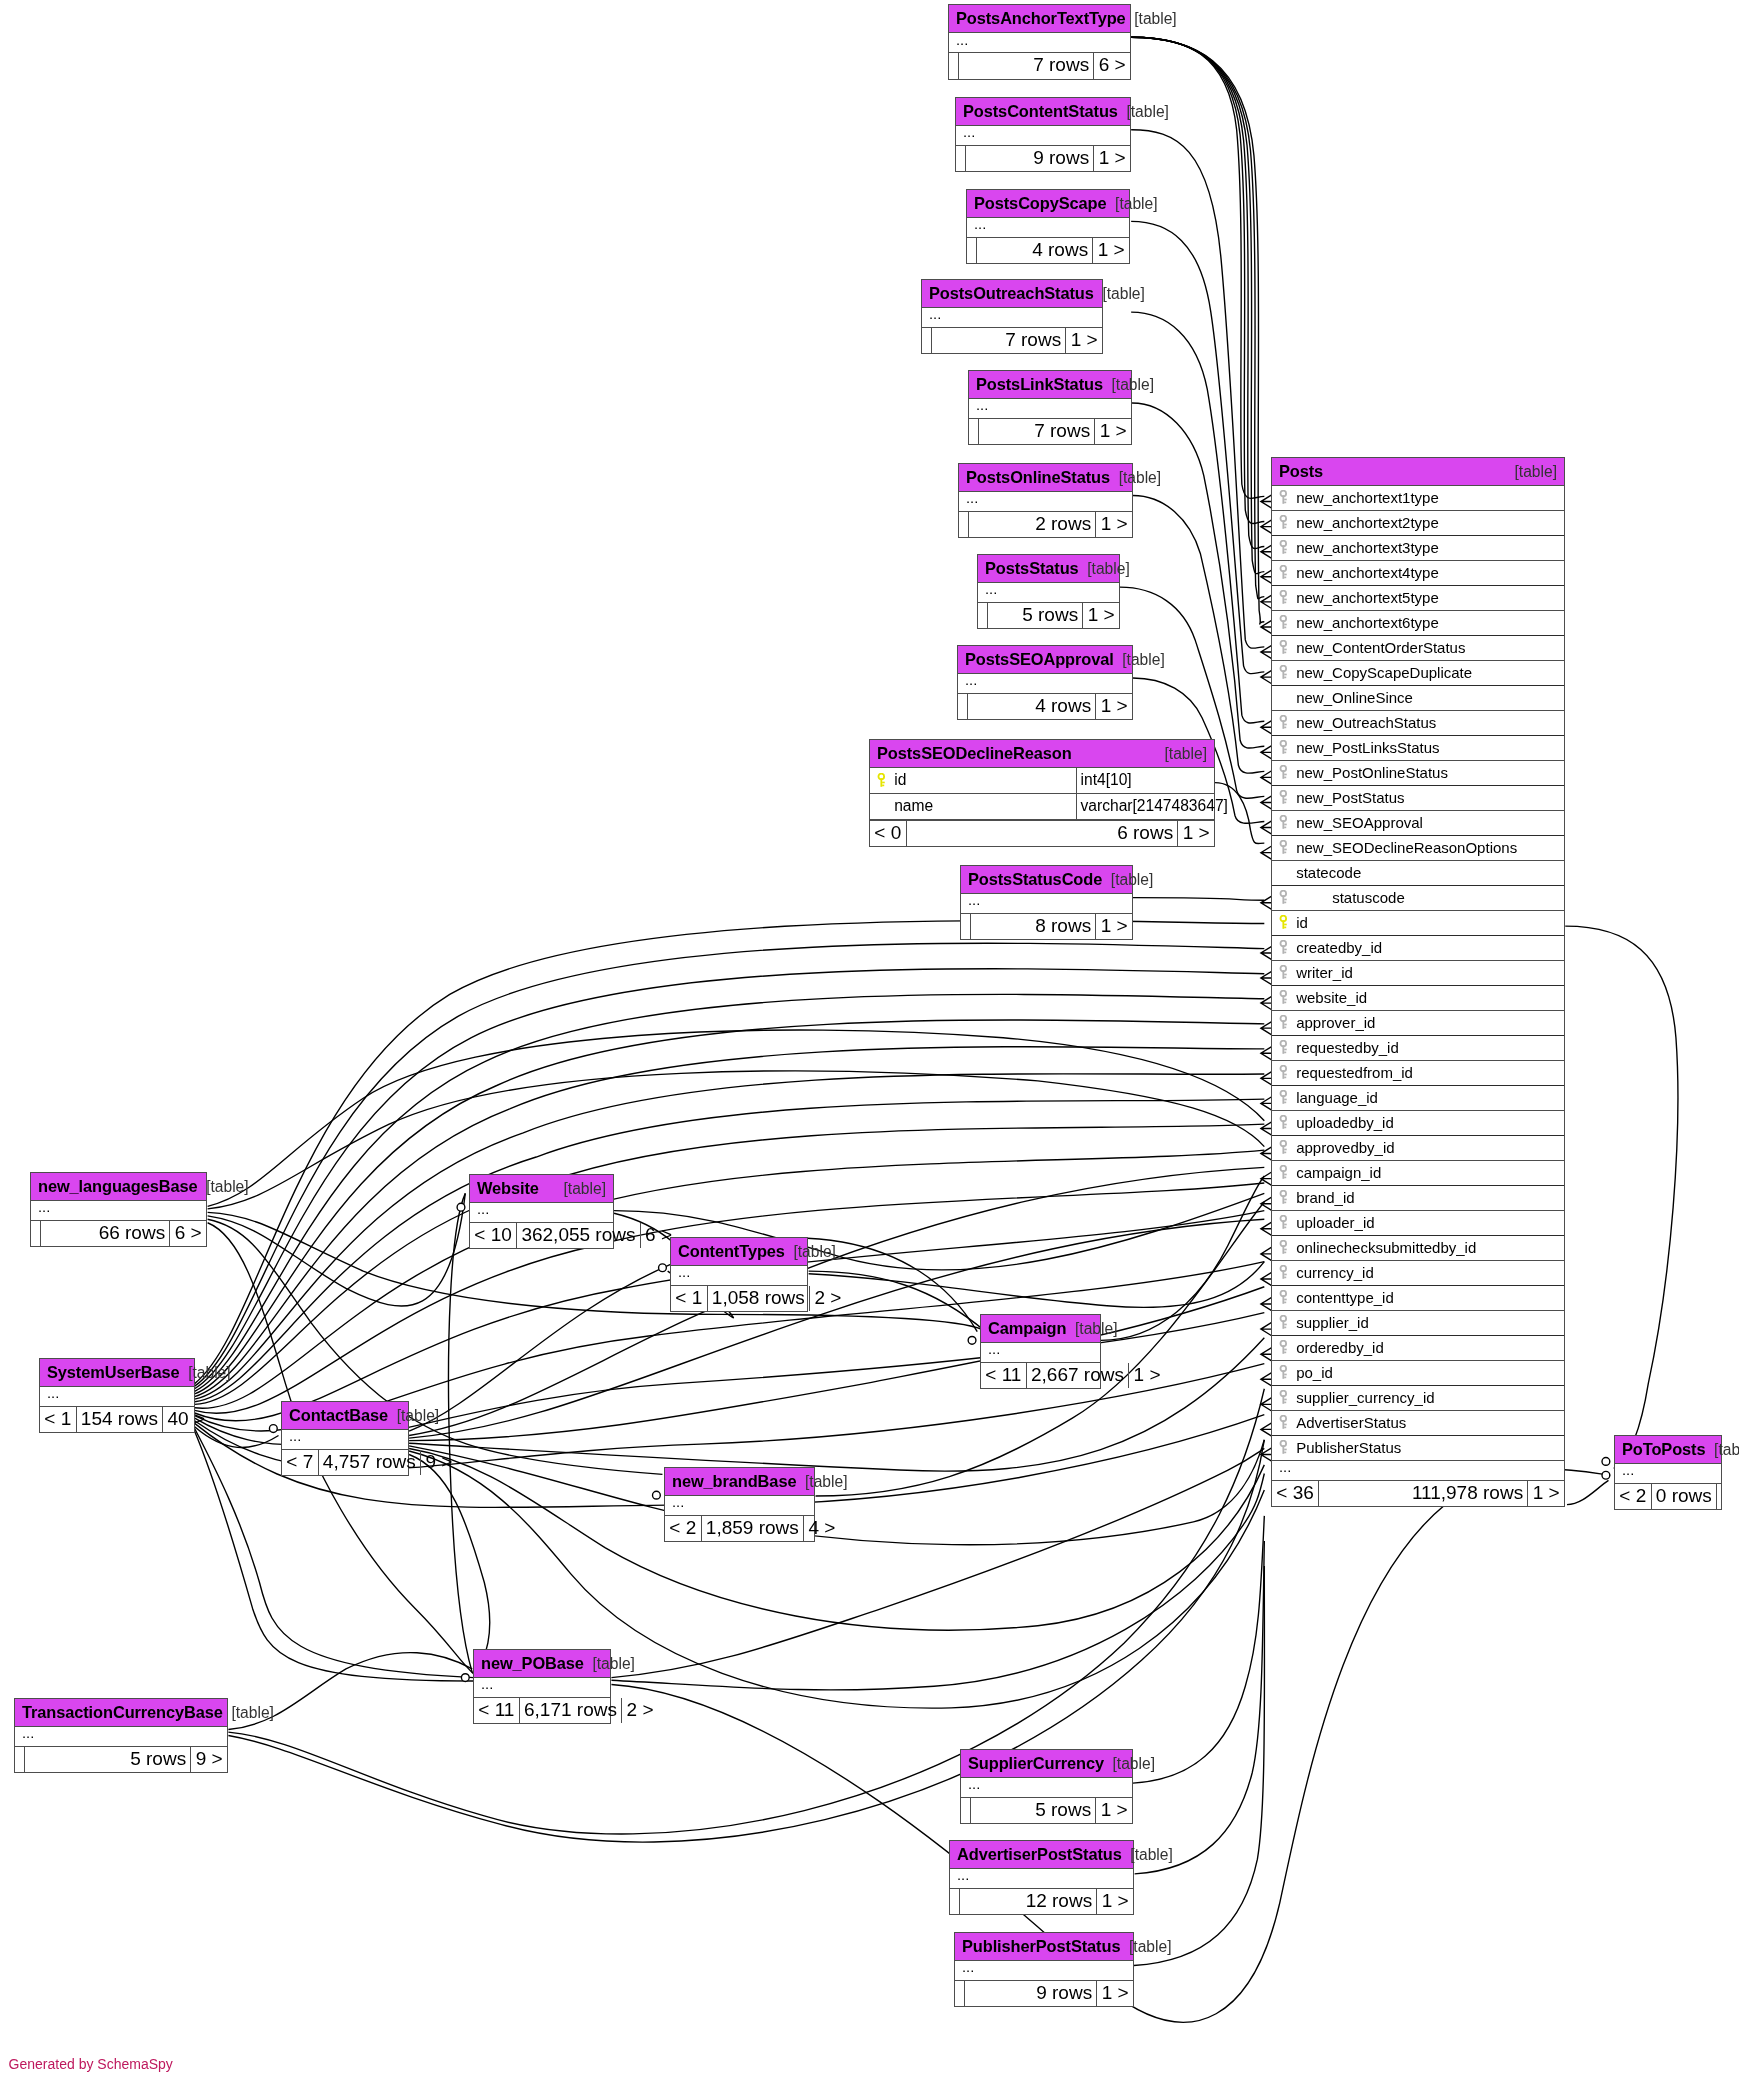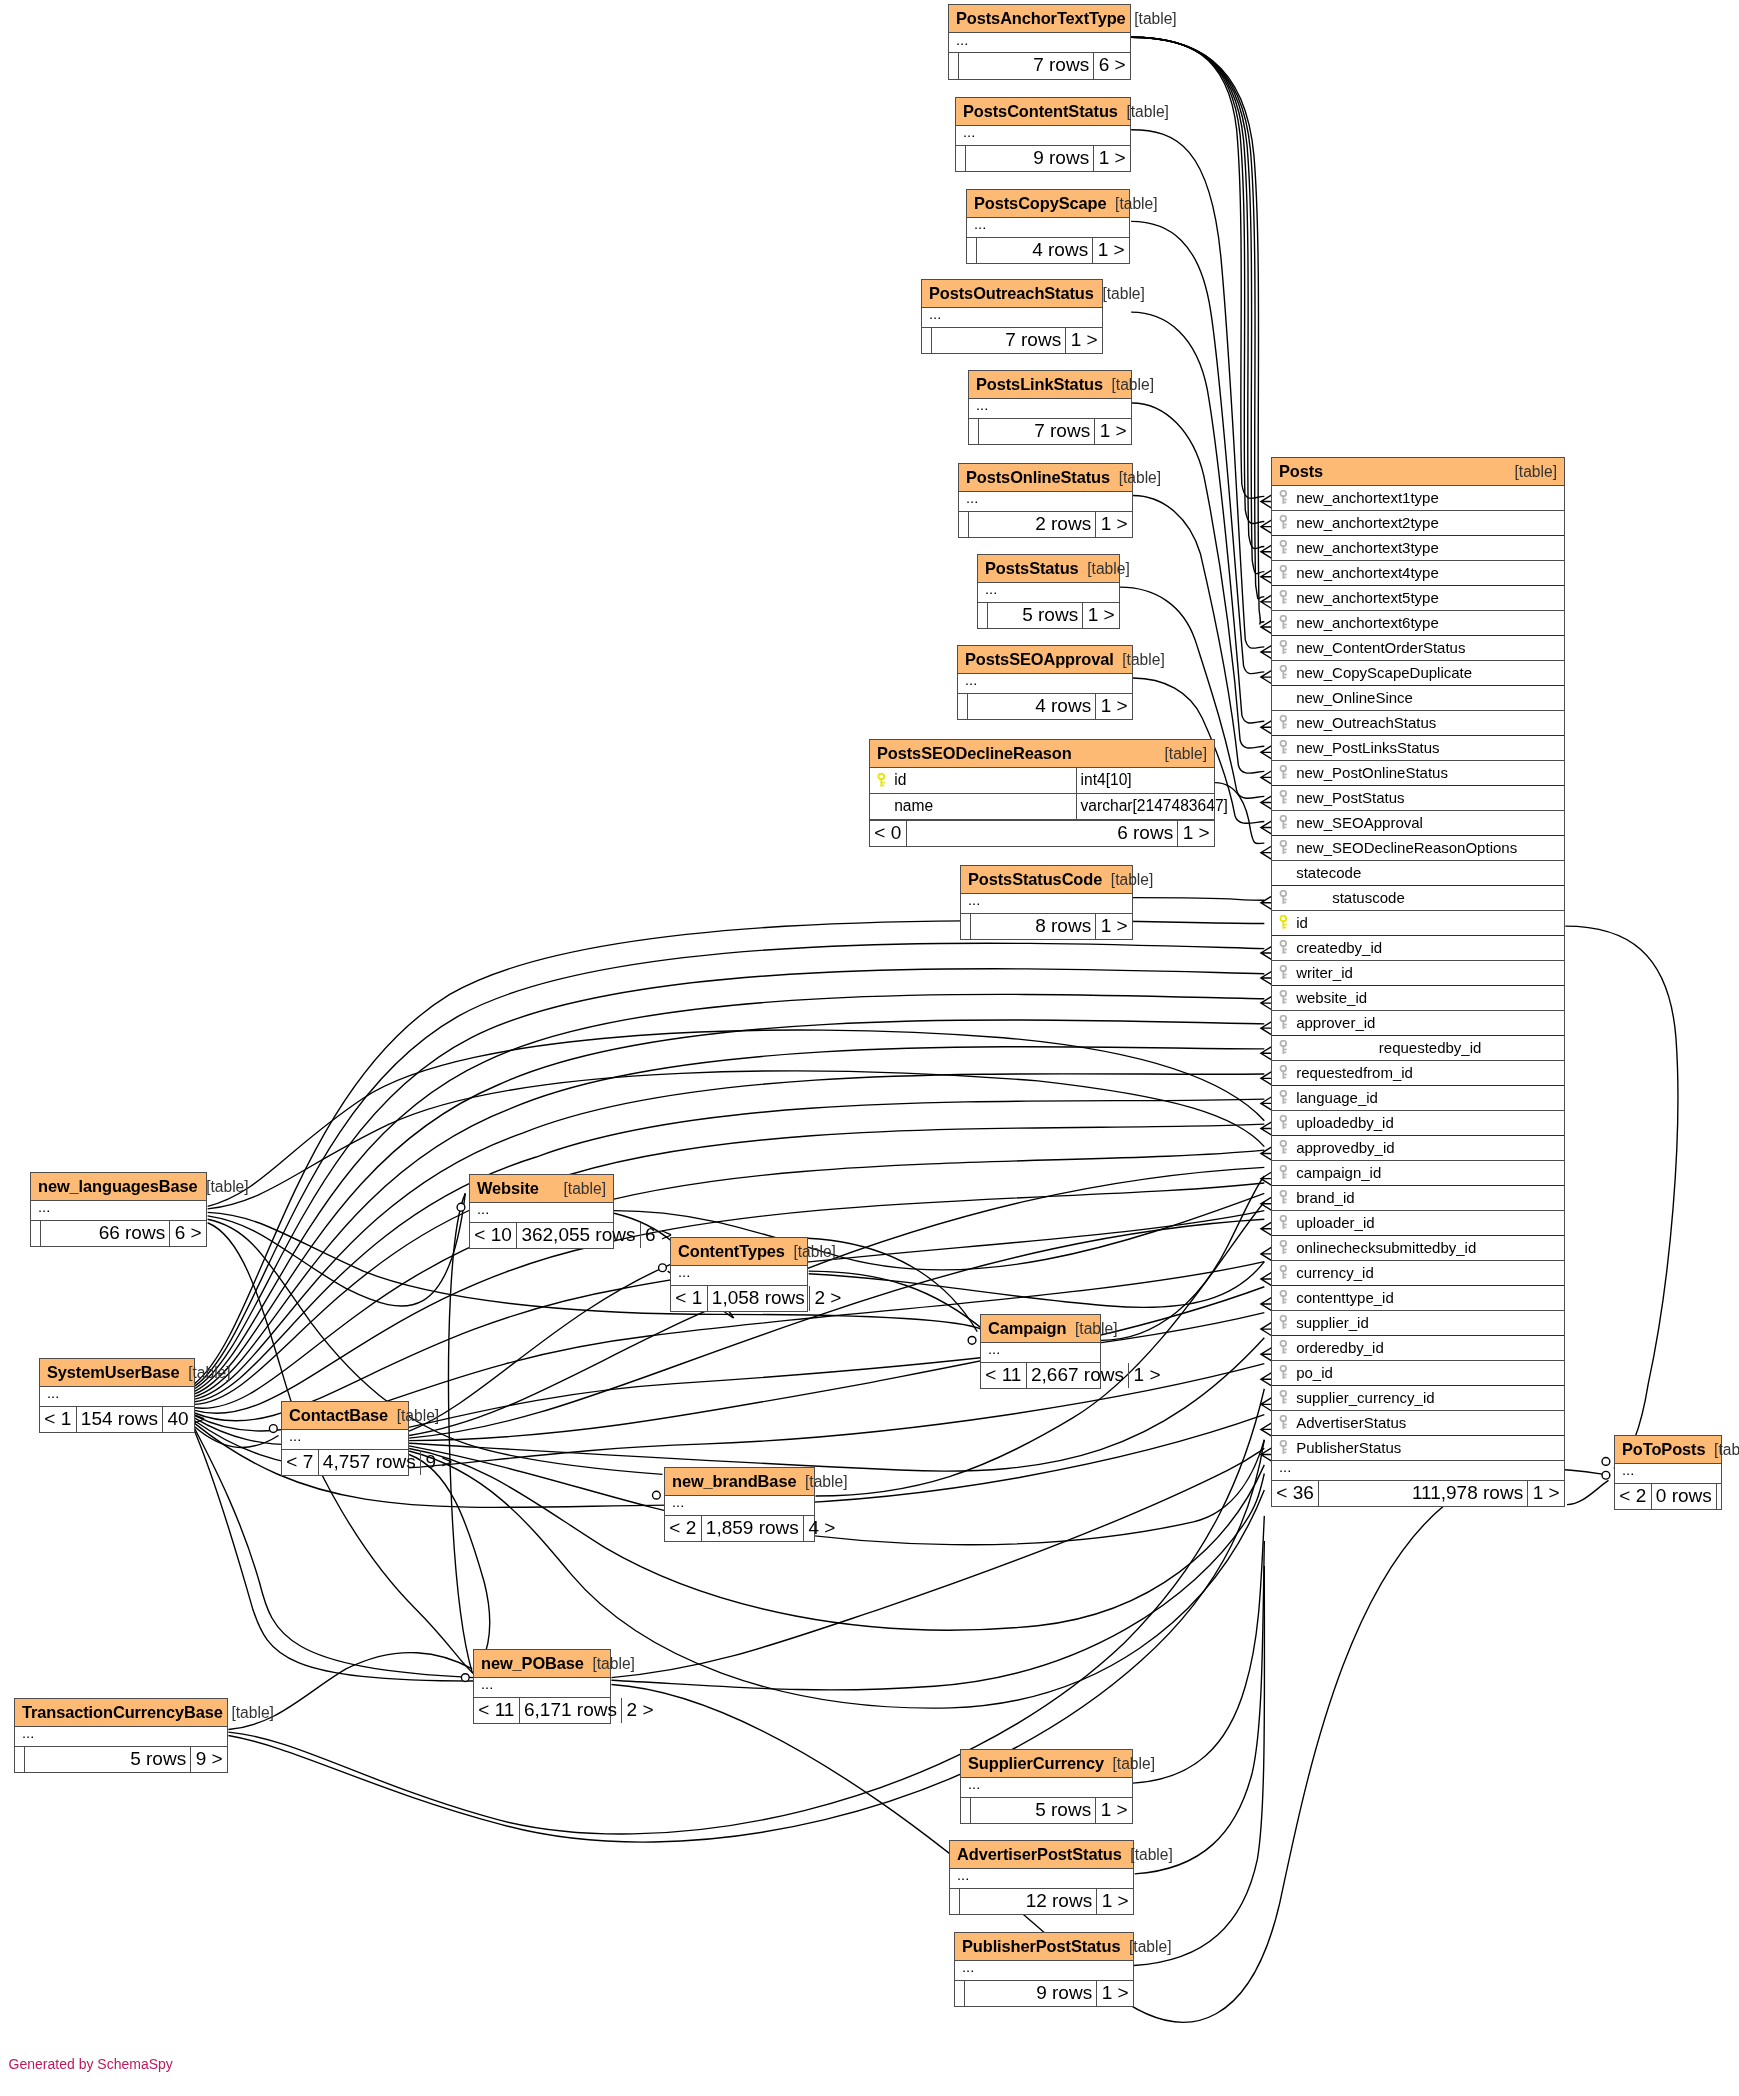--- a/index.html
+++ b/index.html
@@ -28,21 +28,21 @@
   }
   .node {
     position: absolute;
     border: 1.7px solid #4d4d4d;
     background: #ffffff;
     box-sizing: border-box;
     font-size: 15.6px;
     color: #000000;
   }
   .node .hdr {
-    background: #fdba74;
+    background: #d946ef;
     border-bottom: 0.9px solid #4d4d4d;
     padding: 3.5px 7px 4.3px 7px;
     display: flex;
     align-items: baseline;
     justify-content: space-between;
     white-space: nowrap;
   }
   .node .hdr .tname {
     font-weight: bold;
     font-size: 16.4px;
@@ -760,21 +760,21 @@
         </div>
         <div class="row thick" style="height: 25px;">
           <span class="keycell"><svg width="8.6" height="15.6" viewBox="0 0 10 18">
               <circle cx="5" cy="4" r="3.3" fill="none" stroke="#b3b3b3" stroke-width="2.1"></circle>
               <rect x="4" y="6" width="2.1" height="10" fill="#b3b3b3"></rect>
               <rect x="6" y="10" width="3" height="1.9" fill="#b3b3b3"></rect>
               <rect x="6" y="13.4" width="2.4" height="1.9" fill="#b3b3b3"></rect>
             </svg></span>
           <span class="colname">approver_id</span>
         </div>
-        <div class="row" style="height: 25px; text-align: center;">
+        <div class="row" style="height: 25px;">
           <span class="keycell"><svg width="8.6" height="15.6" viewBox="0 0 10 18">
               <circle cx="5" cy="4" r="3.3" fill="none" stroke="#b3b3b3" stroke-width="2.1"></circle>
               <rect x="4" y="6" width="2.1" height="10" fill="#b3b3b3"></rect>
               <rect x="6" y="10" width="3" height="1.9" fill="#b3b3b3"></rect>
               <rect x="6" y="13.4" width="2.4" height="1.9" fill="#b3b3b3"></rect>
             </svg></span>
           <span class="colname">requestedby_id</span>
         </div>
         <div class="row thick" style="height: 25px;">
           <span class="keycell"><svg width="8.6" height="15.6" viewBox="0 0 10 18">

